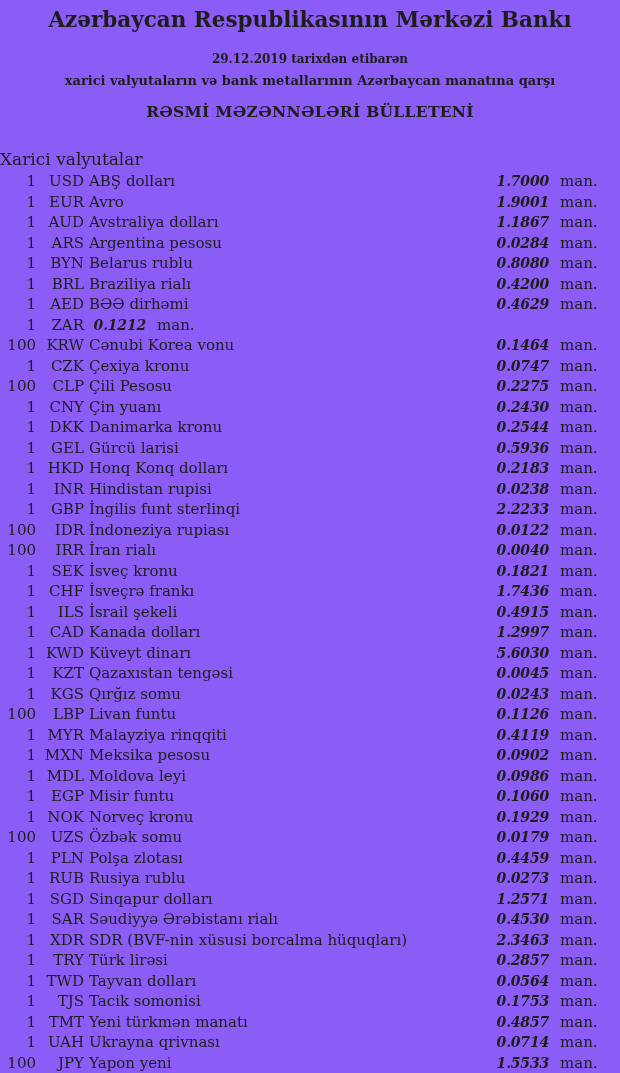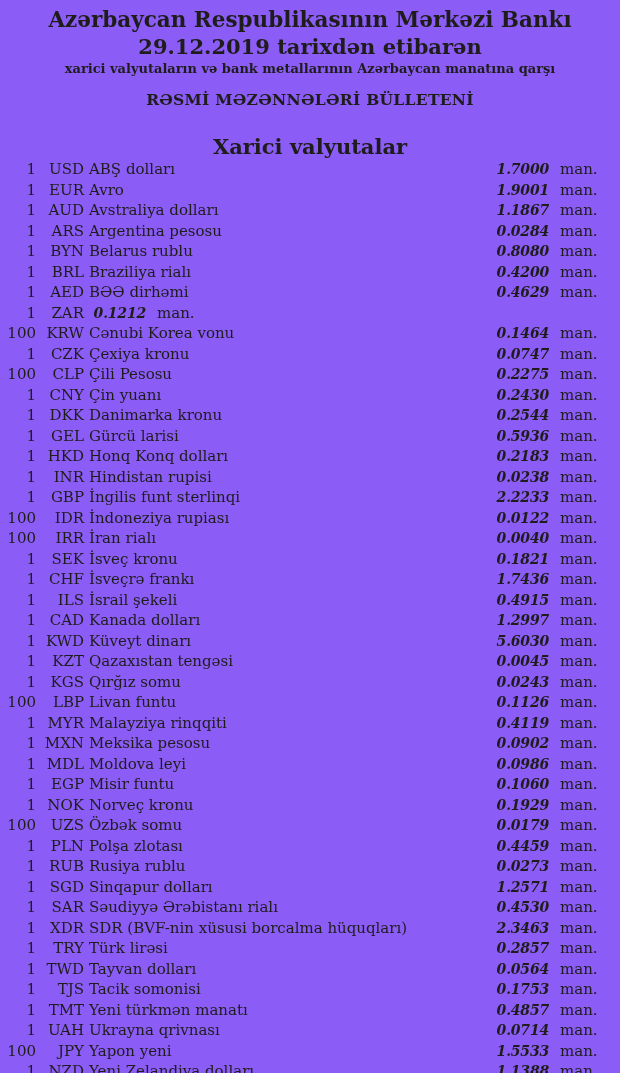--- a/index.html
+++ b/index.html
@@ -14,44 +14,44 @@
     box-sizing: border-box;
   }
   .header { text-align: center; }
   .title {
     padding-top: 7px;
     font-size: 21.5px;
     line-height: 26px;
     font-weight: bold;
   }
   .date-line {
-    margin-top: 4px;
-    font-size: 21px;
+    margin-top: 16px;
+    font-size: 12px;
     line-height: 20px;
     font-weight: bold;
   }
   .subtitle-line {
     margin-top: 2px;
     font-size: 13px;
     line-height: 20px;
     font-weight: bold;
   }
   .bulletin-line {
     margin-top: 10px;
     font-size: 15.5px;
     line-height: 22px;
     font-weight: bold;
     letter-spacing: 0.3px;
   }
   .section-title {
     margin-top: 26px;
-    text-align: center;
-    font-size: 21px;
+    text-align: left;
+    font-size: 17px;
     line-height: 20px;
-    font-weight: bold;
+    font-weight: normal;
   }
   .rates-table {
     margin-top: 2px;
     padding: 0 22px 0 6px;
   }
   .row {
     display: flex;
     align-items: center;
     height: 20.5px;
     font-size: 15px;

